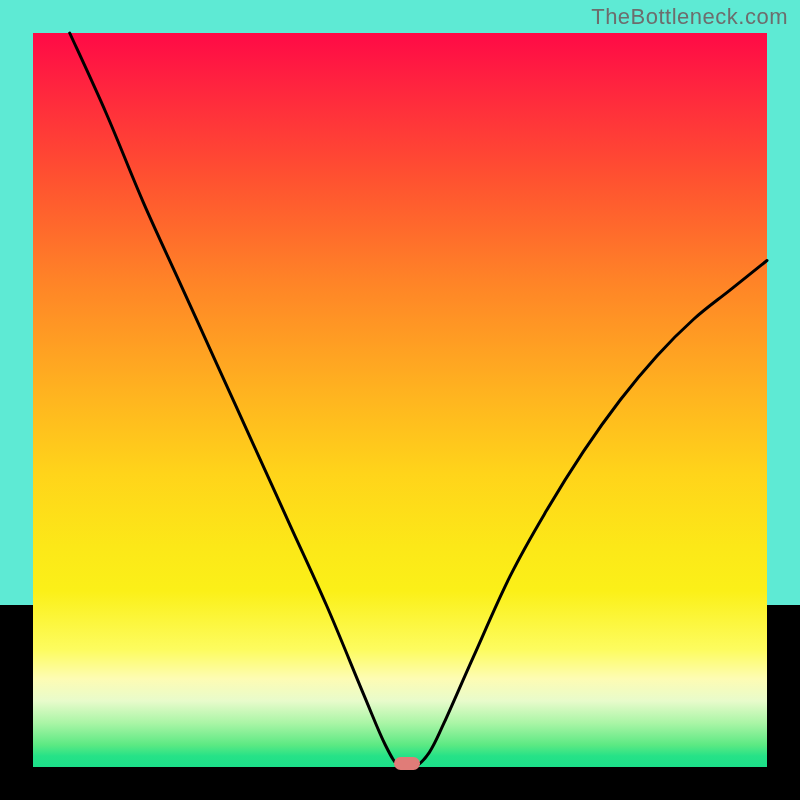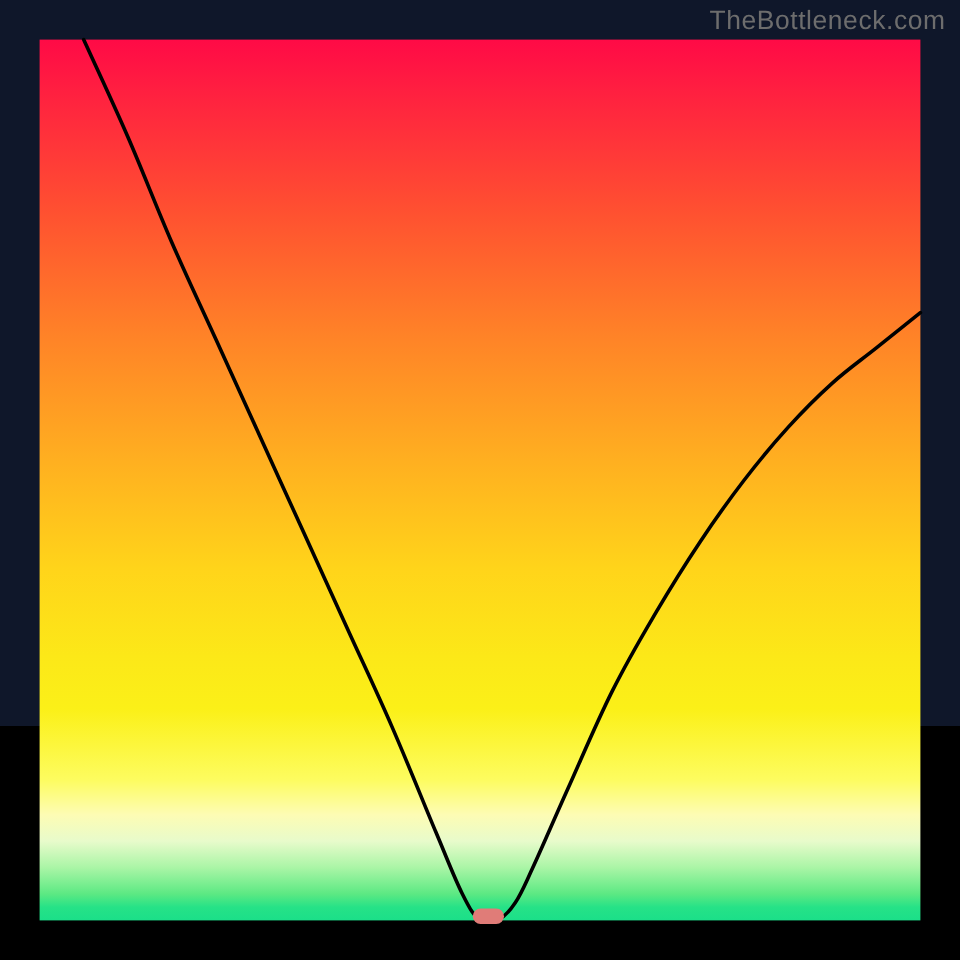--- a/index.html
+++ b/index.html
@@ -8,21 +8,21 @@
     width: 800px;
     height: 800px;
     background: #000;
     overflow: hidden;
     font-family: Arial, Helvetica, sans-serif;
   }
   .frame {
     position: relative;
     width: 800px;
     height: 605px;
-    background: #0f172a;
+    background: #5eead4;
   }
   .watermark {
     position: absolute;
     top: 4px;
     right: 12px;
     color: #6d6d6d;
     font-size: 22px;
     font-weight: 500;
     letter-spacing: 0.5px;
     z-index: 10;

